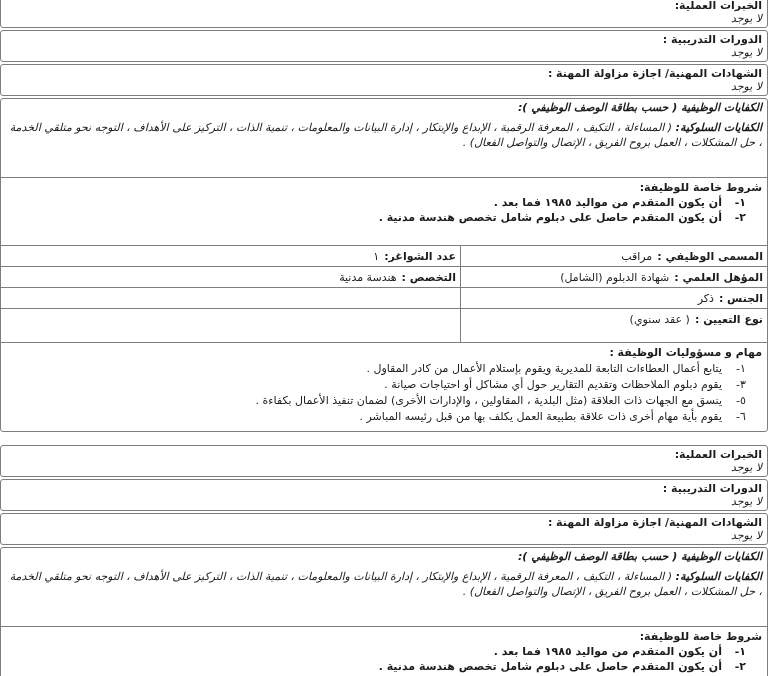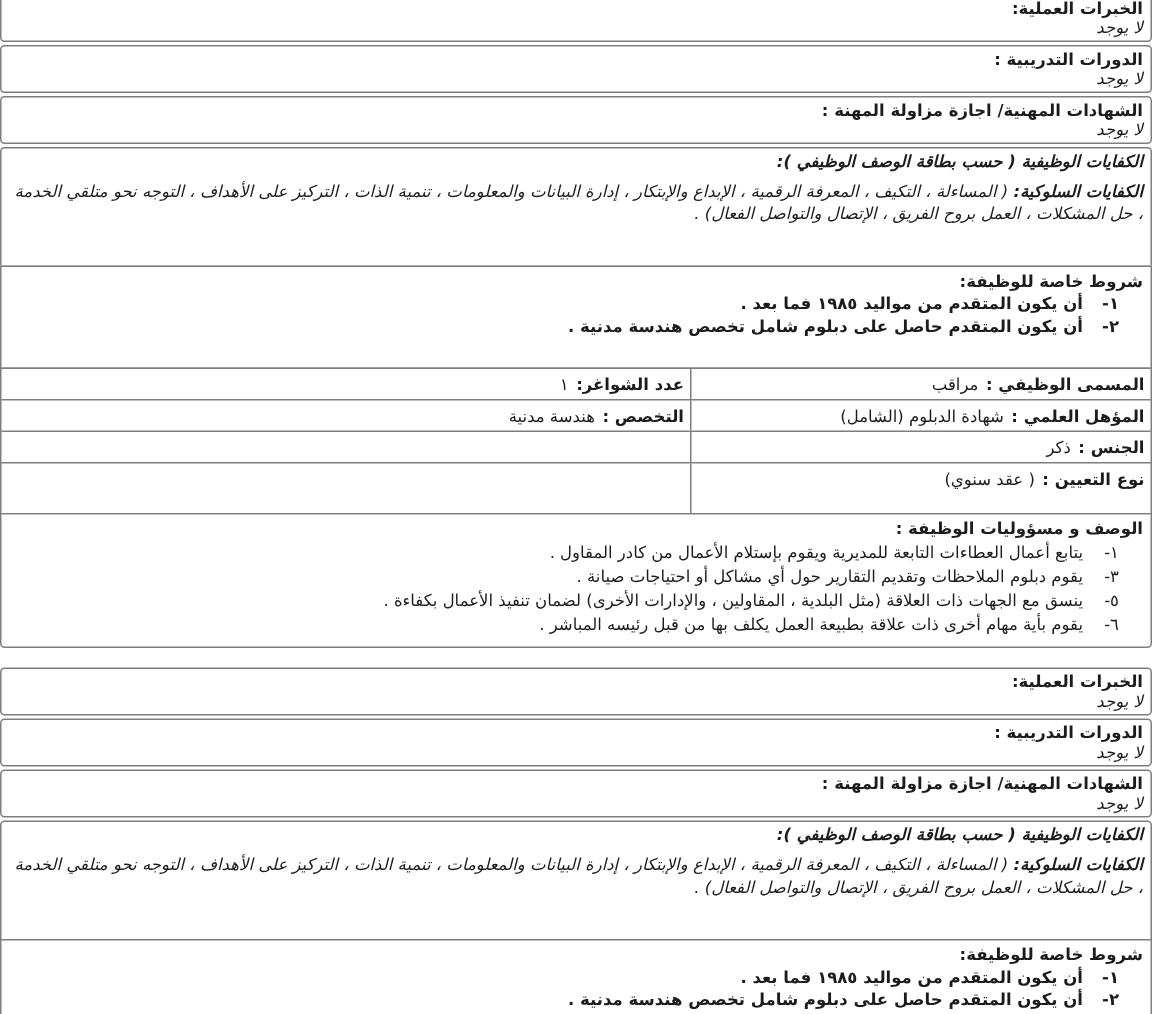--- a/index.html
+++ b/index.html
@@ -94,21 +94,21 @@
     <div class="trow">
       <div class="tcell tcell-r"><span class="tlabel">الجنس :</span><span class="tval">ذكر</span></div>
     </div>
     <div class="trow tall">
       <div class="tcell tcell-r"><span class="tlabel">نوع التعيين :</span><span class="tval">( عقد سنوي)</span></div>
       <div class="tcell tcell-l"></div>
     </div>
   </div>
 
   <section class="box duties">
-    <div class="lbl">الوصف و مسؤوليات الوظيفة :</div>
+    <div class="lbl">مهام و مسؤوليات الوظيفة :</div>
     <div class="li"><span class="num">١-</span><span>يتابع أعمال العطاءات التابعة للمديرية ويقوم بإستلام الأعمال من كادر المقاول .</span></div>
     <div class="li"><span class="num">٣-</span><span>يقوم دبلوم الملاحظات وتقديم التقارير حول أي مشاكل أو احتياجات صيانة .</span></div>
     <div class="li"><span class="num">٥-</span><span>ينسق مع الجهات ذات العلاقة (مثل البلدية ، المقاولين ، والإدارات الأخرى) لضمان تنفيذ الأعمال بكفاءة .</span></div>
     <div class="li"><span class="num">٦-</span><span>يقوم بأية مهام أخرى ذات علاقة بطبيعة العمل يكلف بها من قبل رئيسه المباشر .</span></div>
   </section>
 
   <section class="box">
     <div class="lbl">الخبرات العملية:</div>
     <div class="val-line">لا يوجد</div>
   </section>

